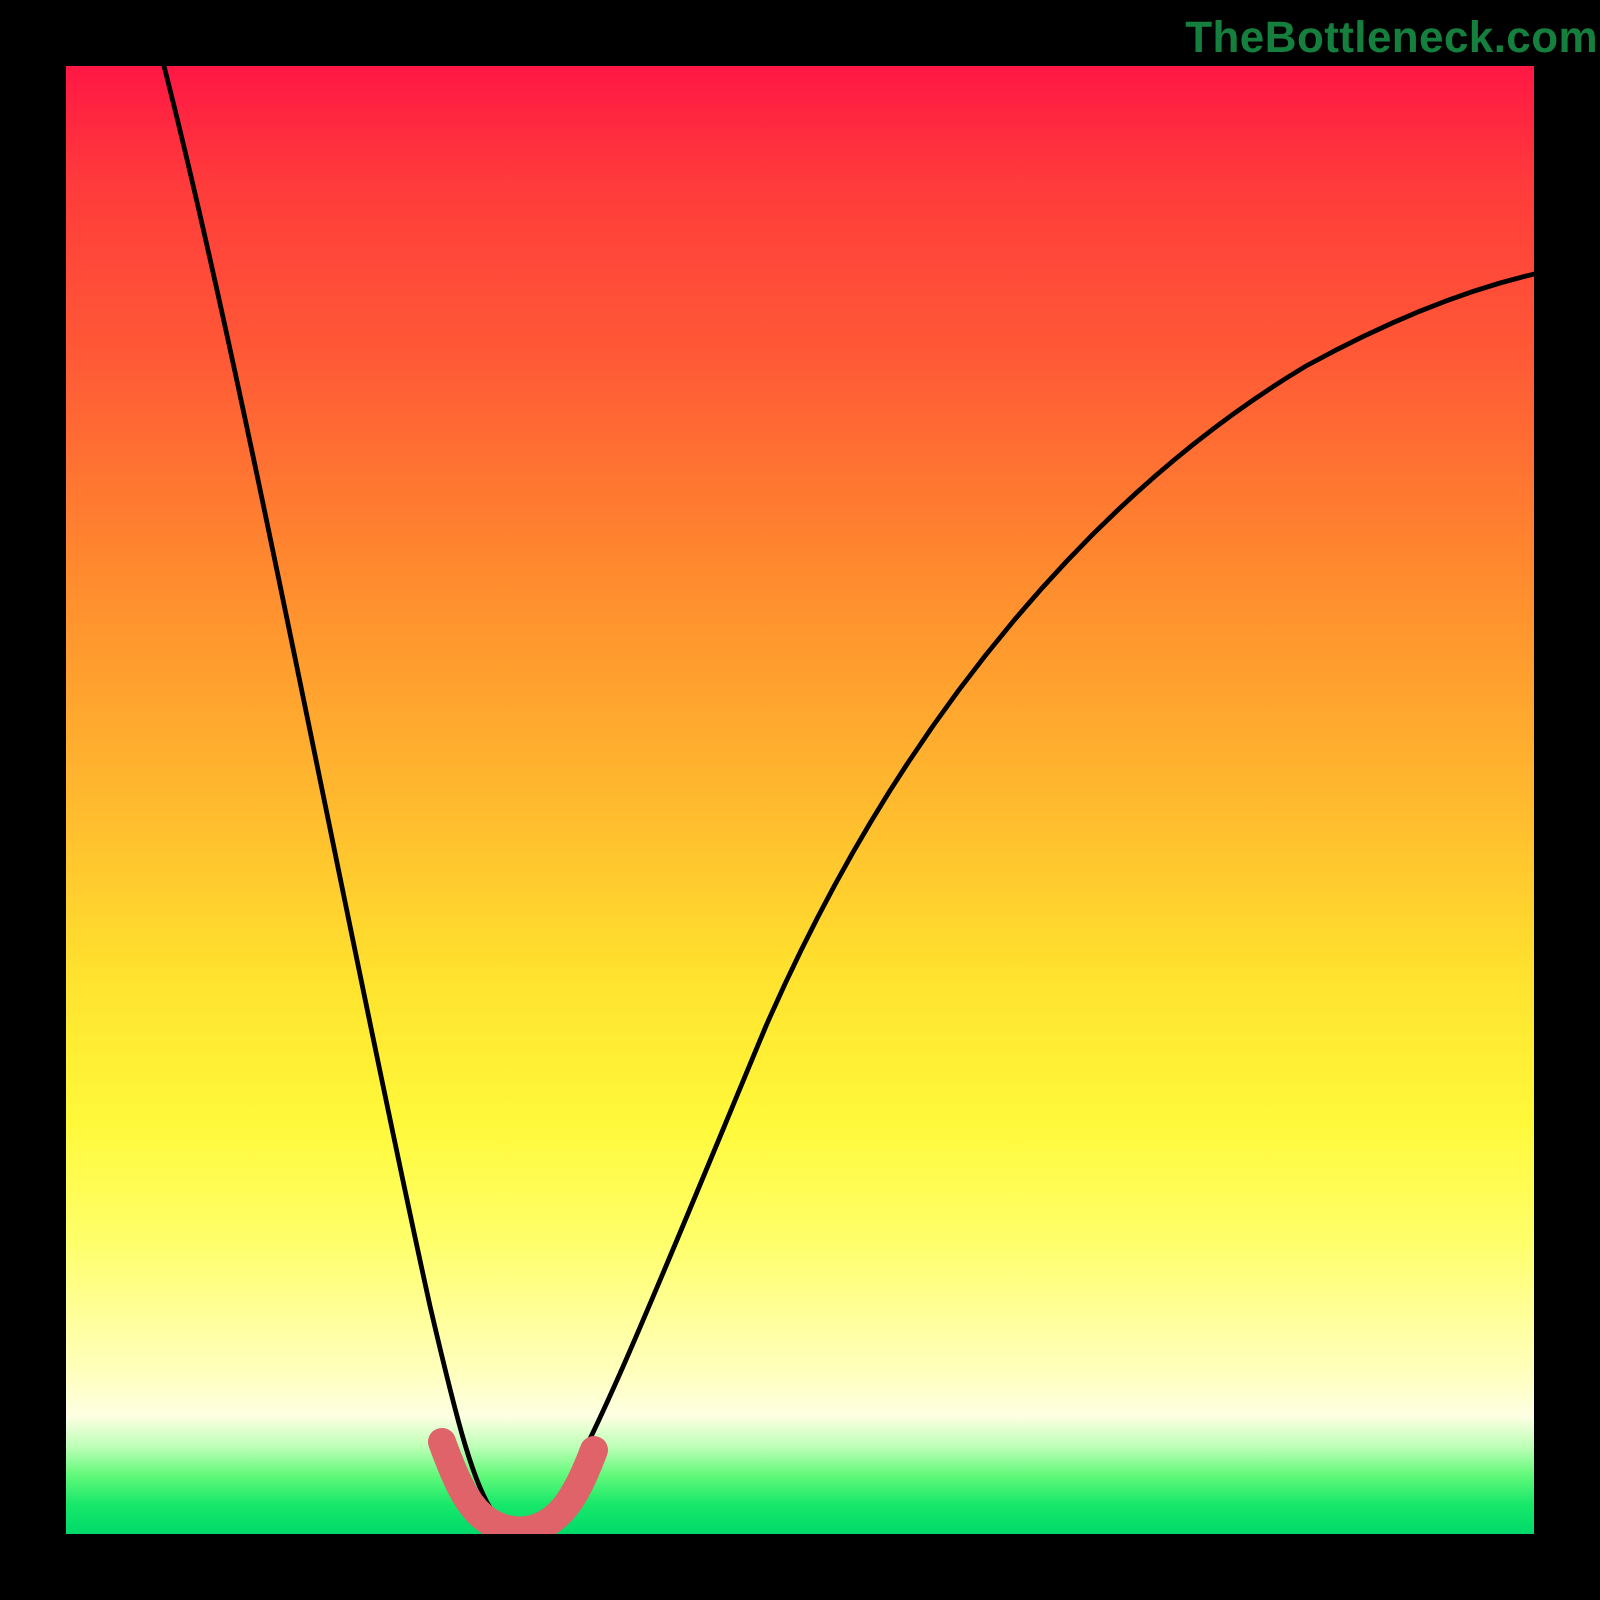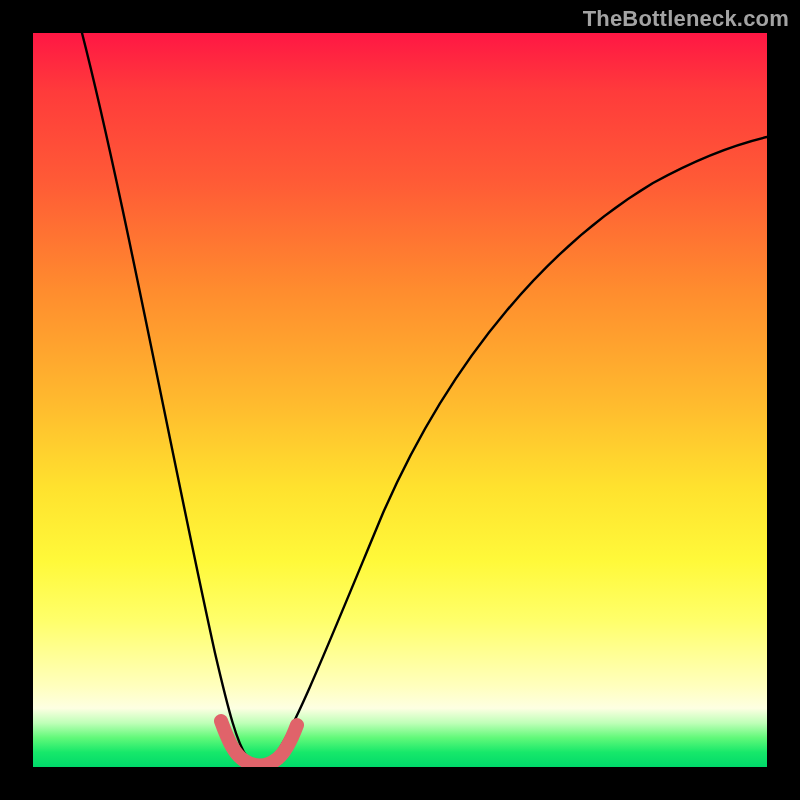--- a/index.html
+++ b/index.html
@@ -28,25 +28,25 @@
       #ffffbe 89%,
       #fdffe2 92%,
       #bfffb8 94%,
       #62f97a 96%,
       #17e86a 98%,
       #00d96a 100%);
   }
   .watermark {
     position: absolute;
     top: 6px;
-    right: 11px;
+    right: 1px;
     font-family: Arial, Helvetica, sans-serif;
     font-size: 22px;
     font-weight: 600;
-    color: #a3a3a3;
+    color: #15803d;
     letter-spacing: 0.2px;
   }
   svg.curve {
     position: absolute;
     left: 0;
     top: 0;
     width: 734px;
     height: 734px;
     pointer-events: none;
   }

